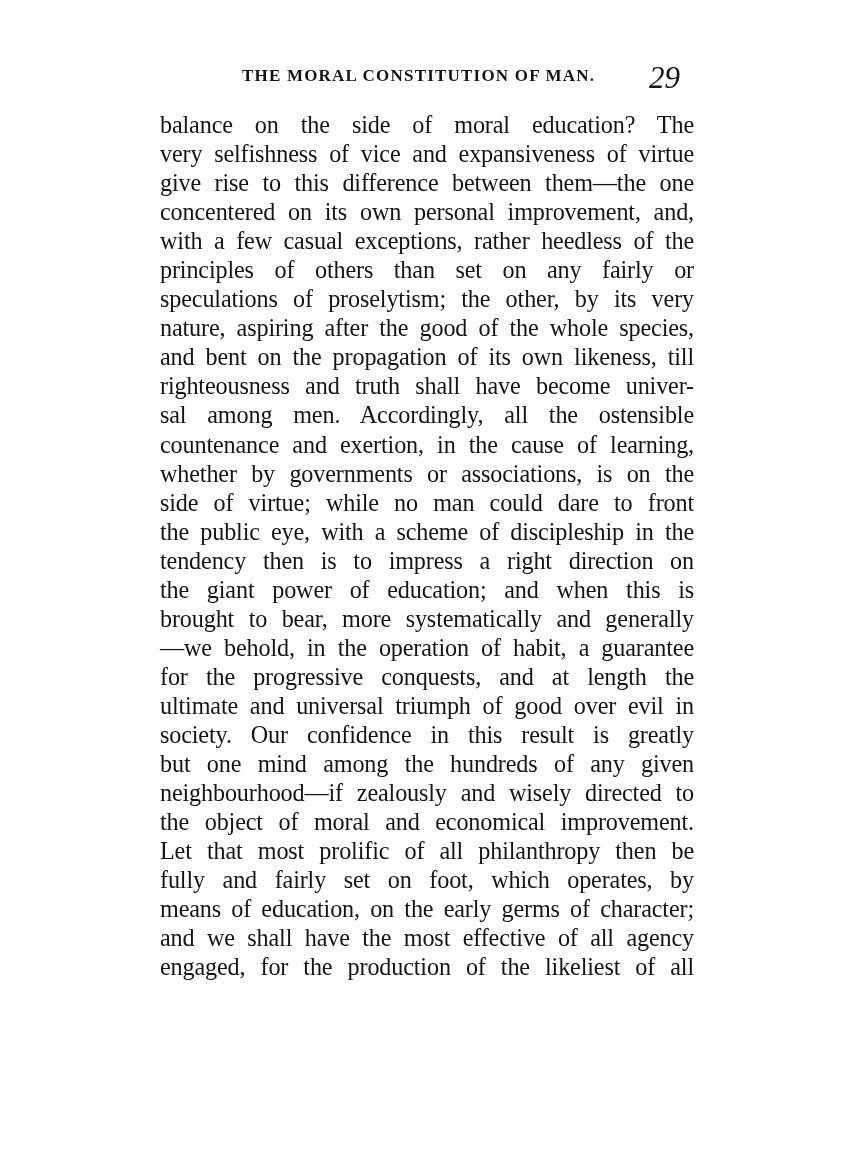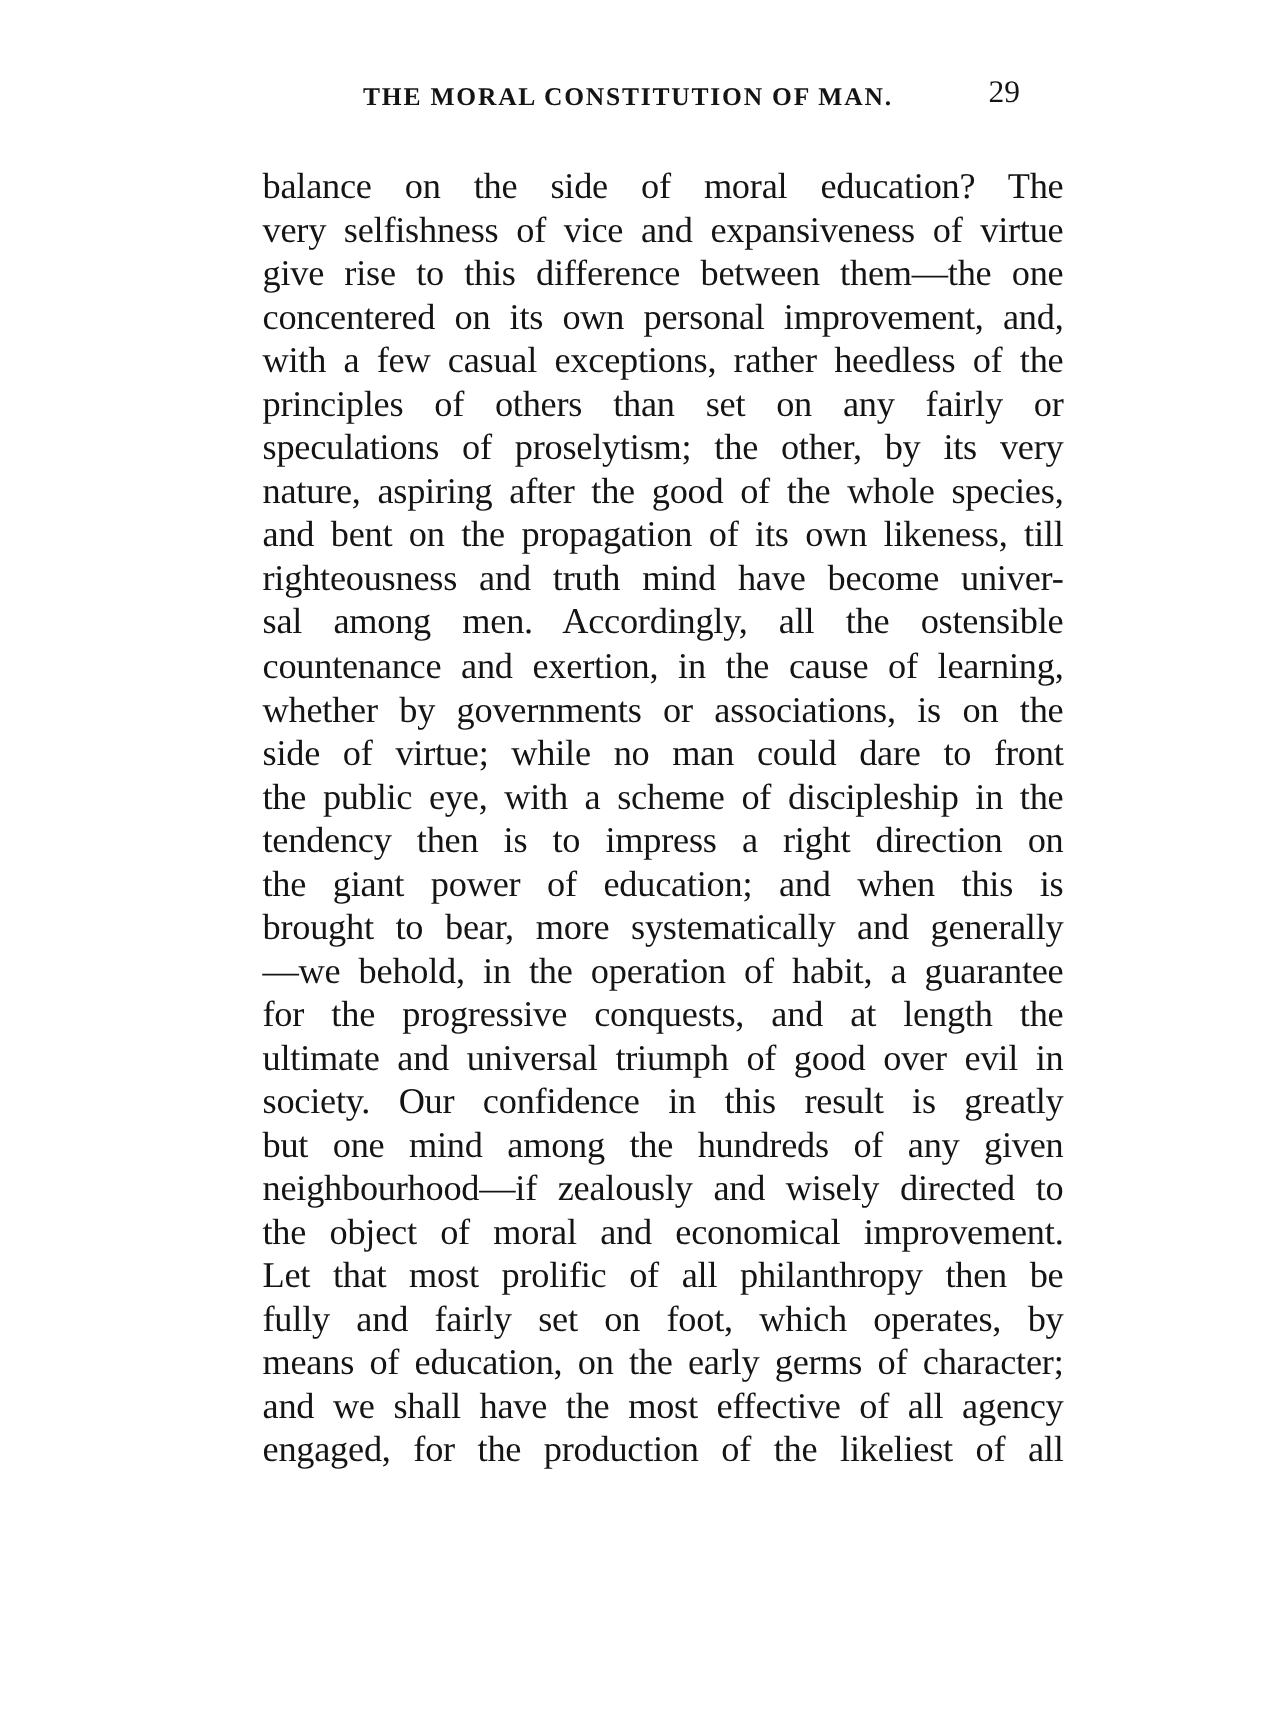--- a/index.html
+++ b/index.html
@@ -18,47 +18,47 @@
     .page {
       position: absolute;
       left: 0; top: 0;
       width: 850px;
       height: 1150px;
       background: #ffffff;
     }
     .running-head {
       position: absolute;
       left: 160px;
-      top: 49px;
+      top: 60px;
       width: 534px;
       height: 32px;
     }
     .running-title {
       position: absolute;
       left: 82px;
       top: 6px;
       font-family: "Liberation Serif", "DejaVu Serif", serif;
       font-weight: bold;
       font-size: 17px;
       letter-spacing: 1.2px;
       white-space: nowrap;
     }
     .page-number {
       position: absolute;
       right: 14px;
       top: 0px;
-      font-size: 21px;
+      font-size: 31px;
       font-weight: normal;
+      font-style: italic;
     }
     .body-text {
       position: absolute;
       left: 160px;
       top: 110px;
       width: 534px;
-      margin-left: 15px;
     }
     .line {
       display: block;
       height: 29.05px;
       line-height: 29px;
       font-size: 24.2px;
       white-space: nowrap;
       text-align: justify;
       text-align-last: justify;
       letter-spacing: -0.15px;
@@ -76,21 +76,21 @@
   <div class="body-text">
     <span class="line">balance on the side of moral education?  The</span>
     <span class="line">very selfishness of vice and expansiveness of virtue</span>
     <span class="line">give rise to this difference between them—the one</span>
     <span class="line">concentered on its own personal improvement, and,</span>
     <span class="line">with a few casual exceptions, rather heedless of the</span>
     <span class="line">principles of others than set on any fairly or</span>
     <span class="line">speculations of proselytism; the other, by its very</span>
     <span class="line">nature, aspiring after the good of the whole species,</span>
     <span class="line">and bent on the propagation of its own likeness, till</span>
-    <span class="line">righteousness and truth mind have become univer-</span>
+    <span class="line">righteousness and truth shall have become univer-</span>
     <span class="line">sal among men.  Accordingly, all the ostensible</span>
     <span class="line">countenance and exertion, in the cause of learning,</span>
     <span class="line">whether by governments or associations, is on the</span>
     <span class="line">side of virtue; while no man could dare to front</span>
     <span class="line">the public eye, with a scheme of discipleship in the</span>
     <span class="line">tendency then is to impress a right direction on</span>
     <span class="line">the giant power of education; and when this is</span>
     <span class="line">brought to bear, more systematically and generally</span>
     <span class="line">—we behold, in the operation of habit, a guarantee</span>
     <span class="line">for the progressive conquests, and at length the</span>

